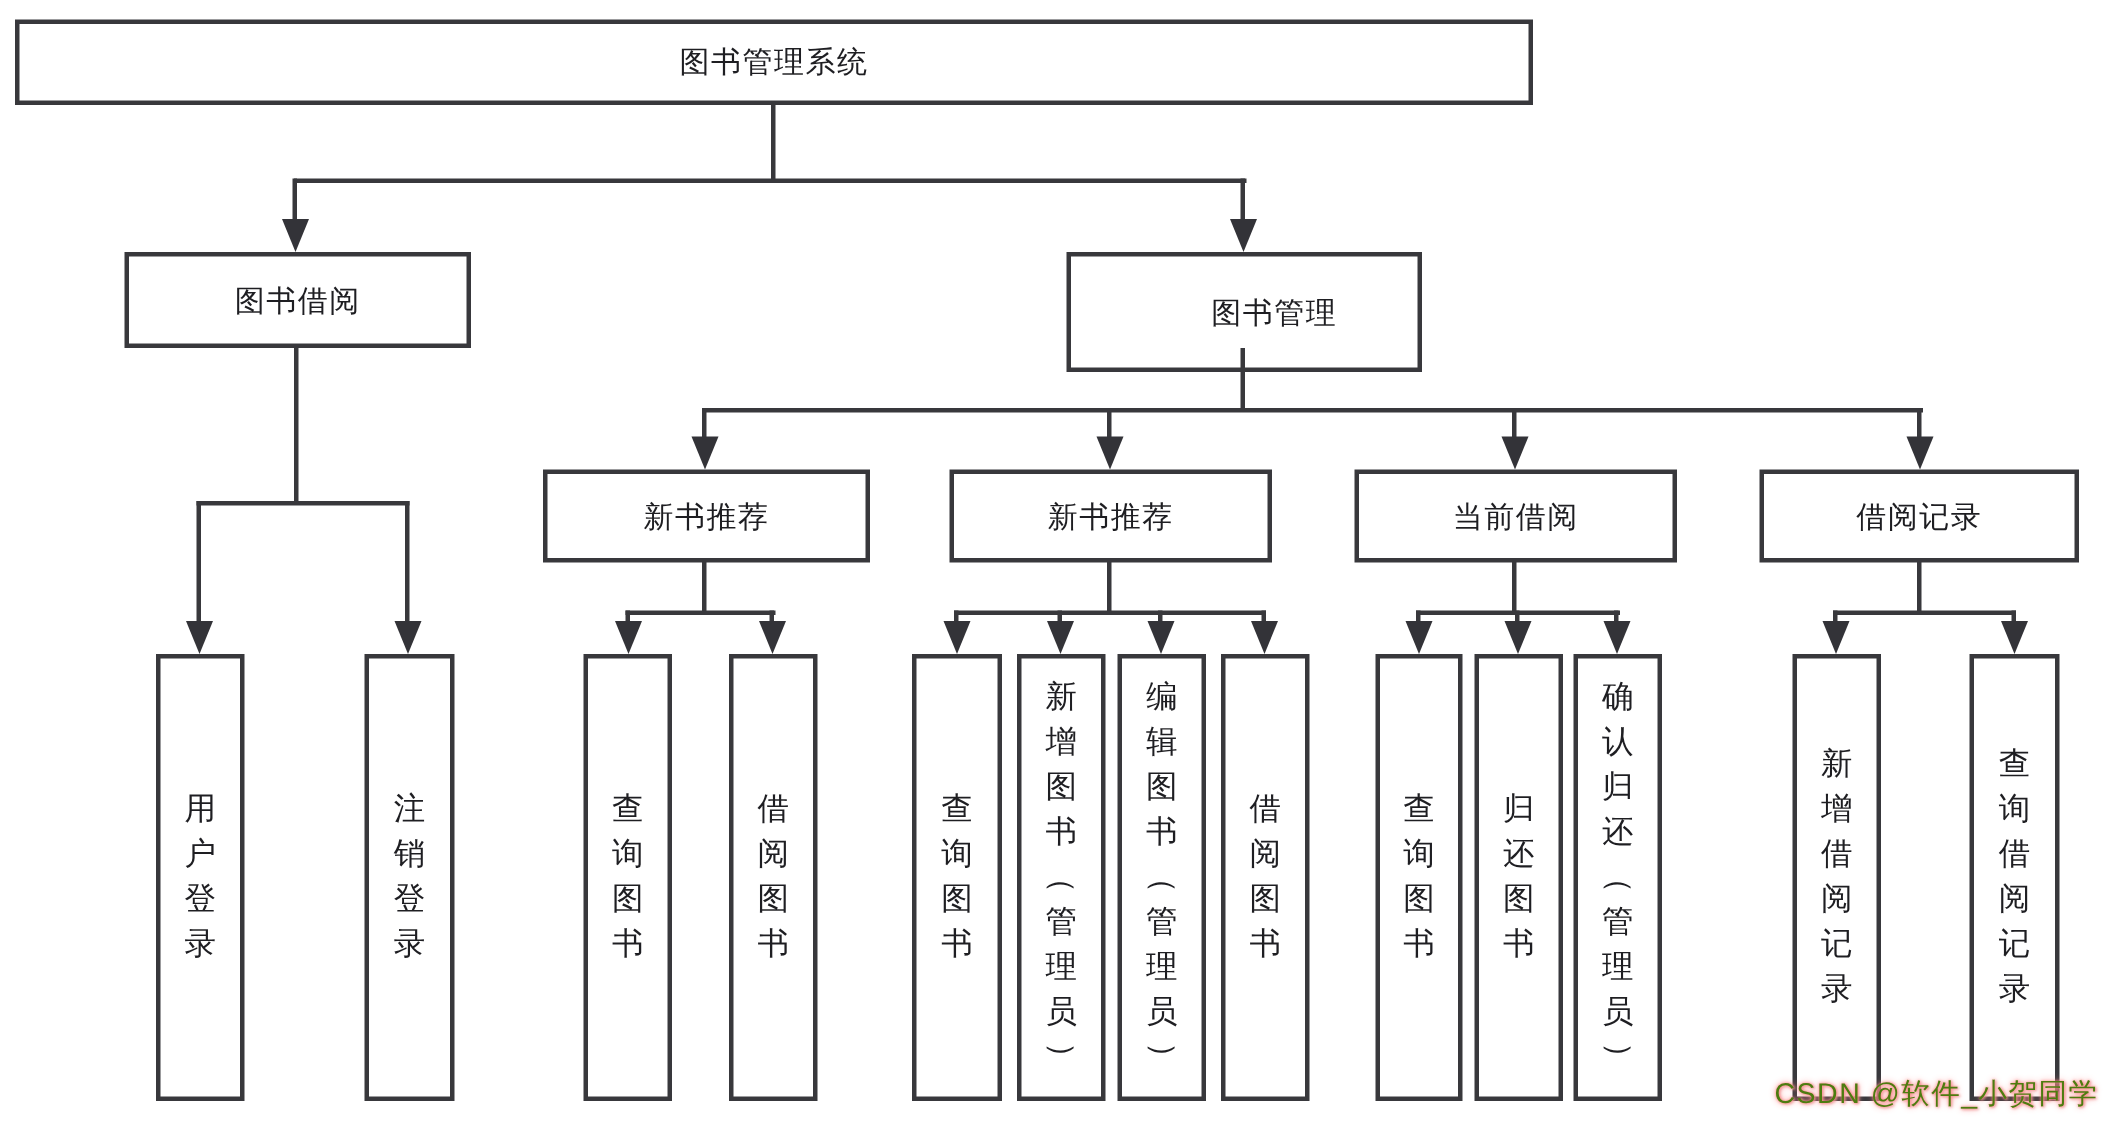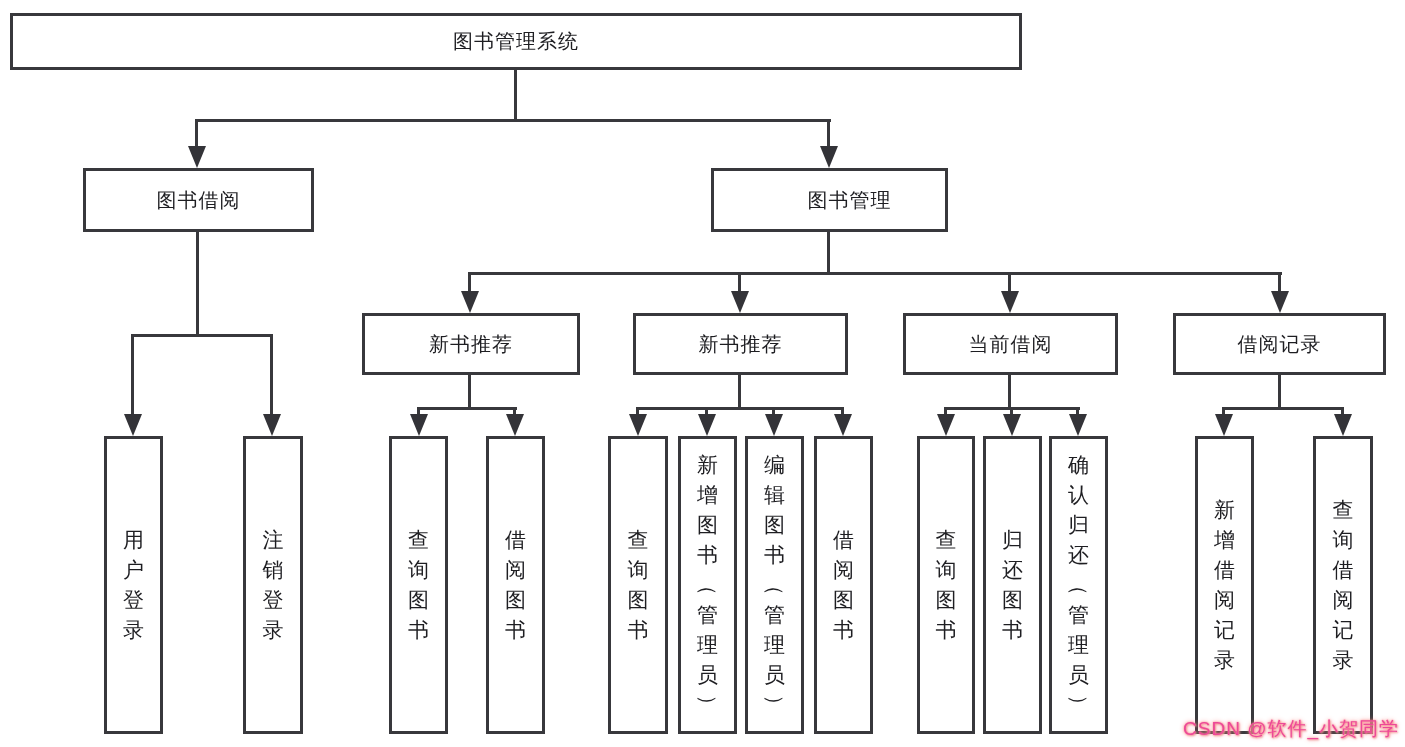--- a/index.html
+++ b/index.html
@@ -20,21 +20,21 @@
   .vtext{display:flex;flex-direction:column;align-items:center;justify-content:center;}
   .vtext span{display:block;height:30px;line-height:30px;font-size:21px;text-align:center;}
   .vtext span.rot{transform:rotate(90deg);}
   .vl{position:absolute;width:3px;background:#38383c;}
   .hl{position:absolute;height:3px;background:#38383c;}
   .arr{position:absolute;width:0;height:0;
        border-left:9px solid transparent;border-right:9px solid transparent;
        border-top:22px solid #333338;}
   .watermark{
     position:absolute;top:716px;right:6px;
-    font-size:19px;letter-spacing:1px;color:#ec4899;
+    font-size:19px;letter-spacing:1px;color:#4d7c0f;
     text-shadow:0 0 2px #ff8a8a,0 0 5px #ff8a8a,1px 1px 2px #e89c9c;
     white-space:nowrap;
   }
 </style>
 </head>
 <body>
 
 <div class="stage">
 
   <div class="node" style="left:10px;top:13px;width:1012px;height:57px;">
@@ -44,21 +44,21 @@
   <div class="vl" style="left:514px;top:69px;height:52px;"></div>
   <div class="hl" style="left:196px;top:119px;width:635px;"></div>
   <div class="vl" style="left:195px;top:119px;height:30px;"></div>
   <div class="arr" style="left:188px;top:146px;"></div>
   <div class="vl" style="left:827px;top:119px;height:30px;"></div>
   <div class="arr" style="left:820px;top:146px;"></div>
 
   <div class="node" style="left:83px;top:168px;width:231px;height:64px;">
     <span>图书借阅</span>
   </div>
-  <div class="node" style="left:711px;top:168px;width:237px;height:64px;padding-left:40px;">
+  <div class="node" style="left:711px;top:168px;width:237px;height:80px;padding-left:40px;">
     <span>图书管理</span>
   </div>
 
   <div class="vl" style="left:196px;top:232px;height:104px;"></div>
   <div class="hl" style="left:131px;top:334px;width:142px;"></div>
   <div class="vl" style="left:131px;top:334px;height:82px;"></div>
   <div class="arr" style="left:124px;top:414px;"></div>
   <div class="vl" style="left:270px;top:334px;height:82px;"></div>
   <div class="arr" style="left:263px;top:414px;"></div>
 

